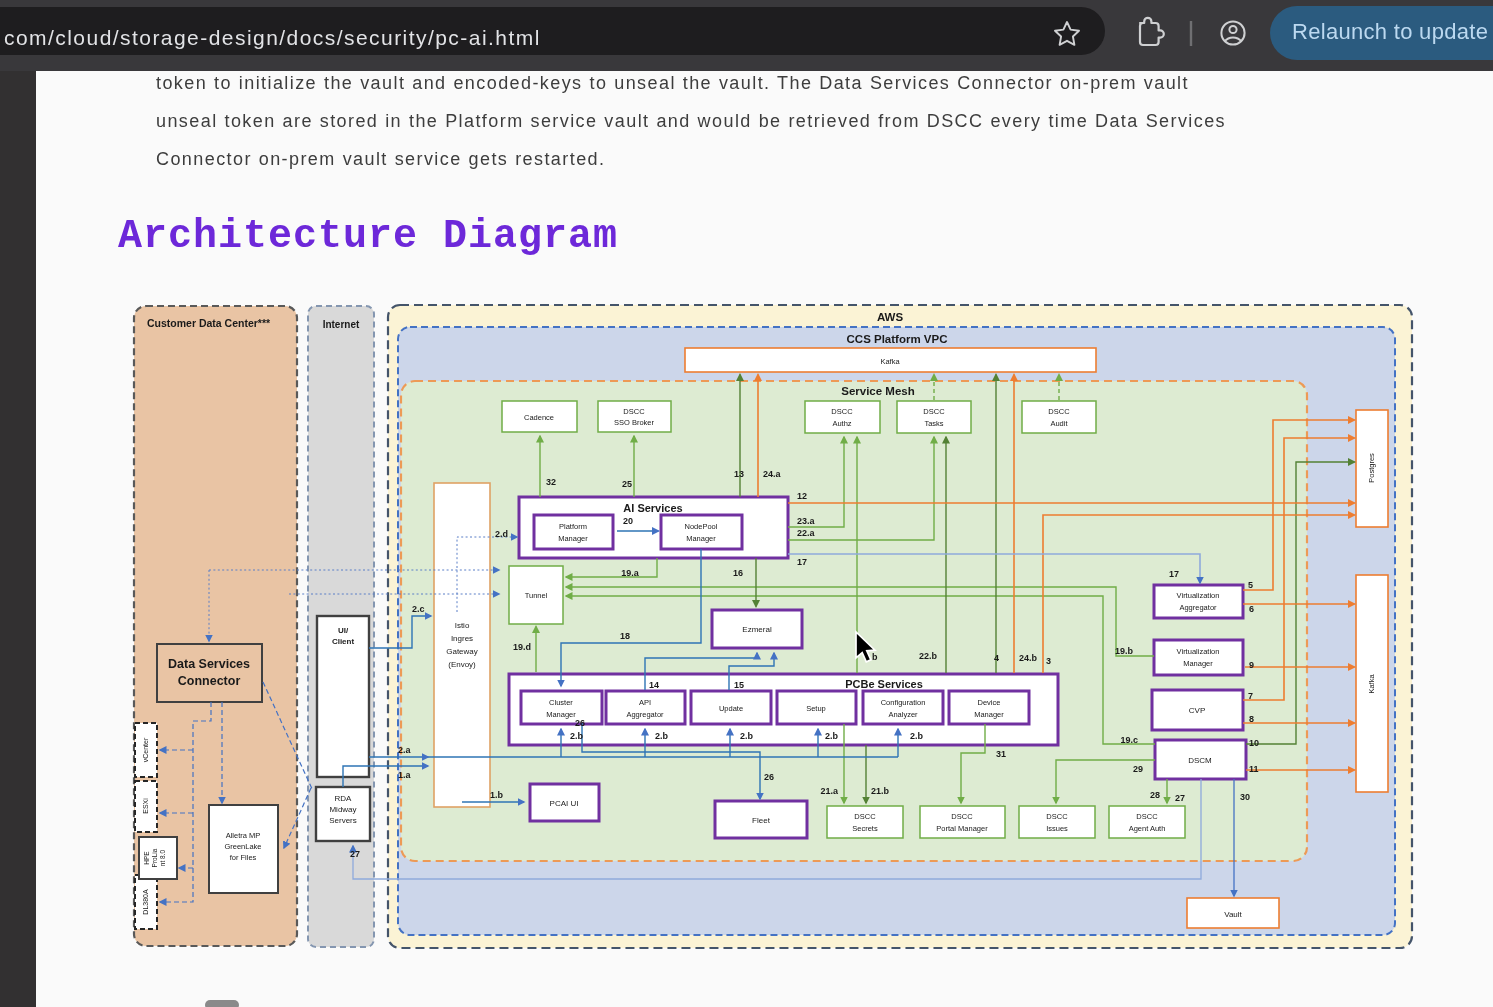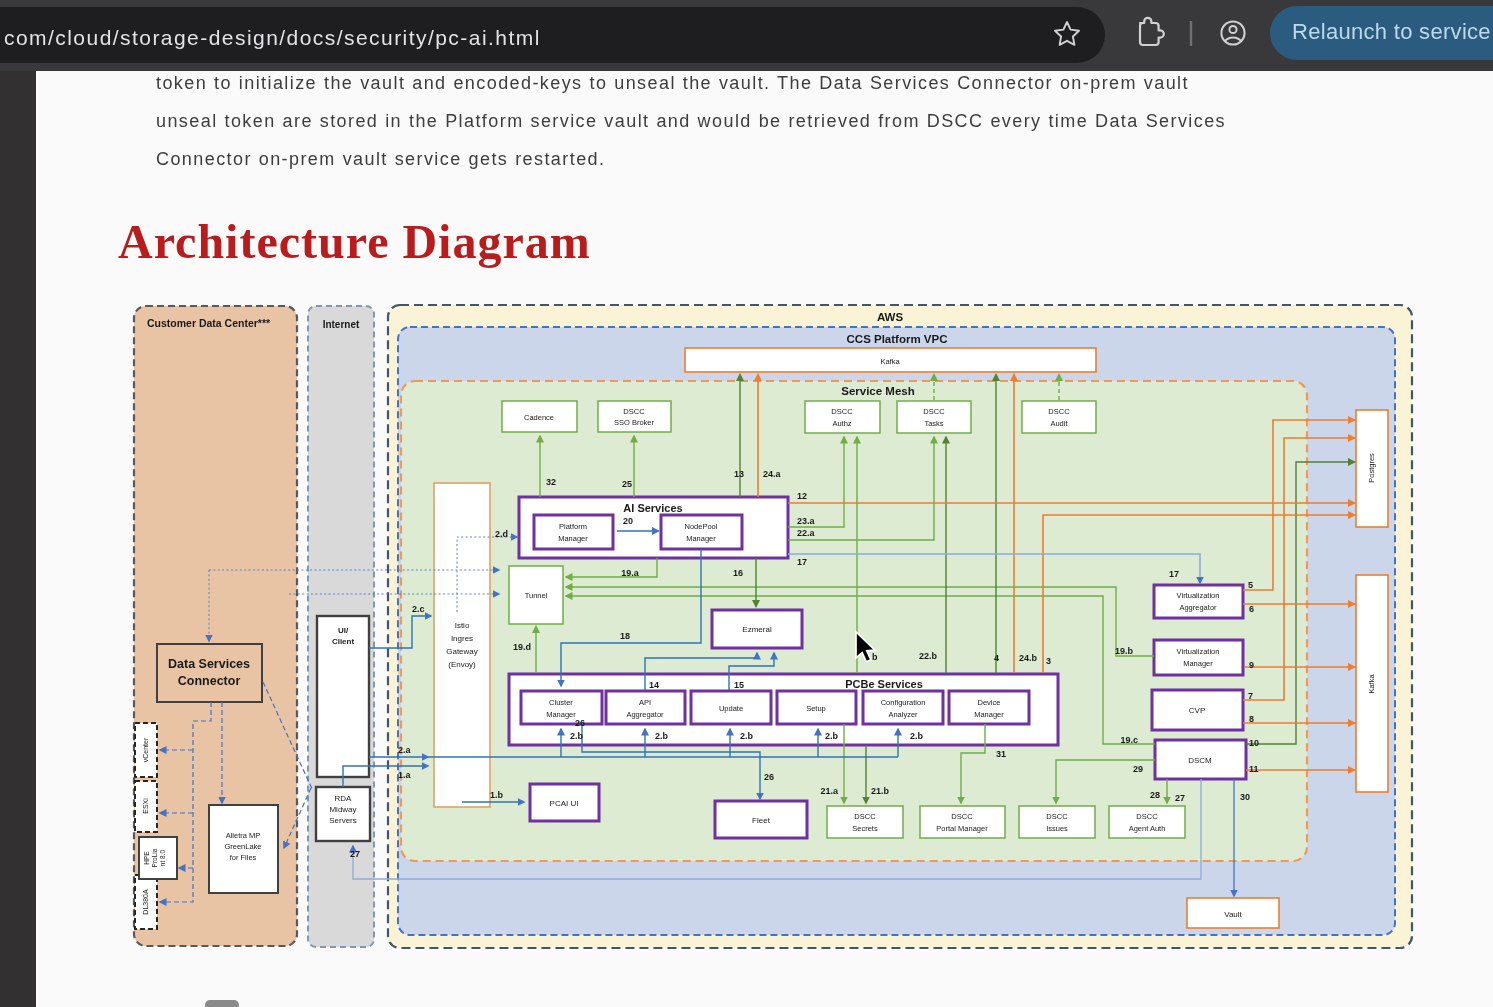--- a/index.html
+++ b/index.html
@@ -1,48 +1,48 @@
 <!DOCTYPE html>
 <html><head>
 <meta charset="utf-8">
 <style>
   html,body{margin:0;padding:0;}
   body{width:1493px;height:1007px;position:relative;overflow:hidden;
        font-family:"Liberation Sans",sans-serif;background:#fafafa;}
   #chrome{position:absolute;left:0;top:0;width:1493px;height:71px;background:#39383b;}
-  #abar{position:absolute;left:0;top:7px;width:1105px;height:56px;background:#1e1d1f;
+  #abar{position:absolute;left:0;top:7px;width:1105px;height:48px;background:#1e1d1f;
         border-radius:0 28px 28px 0;}
   #url{position:absolute;left:4px;top:19px;font-size:21px;color:#e2e3e6;letter-spacing:1.45px;}
   #pill{position:absolute;left:1270px;top:6px;width:240px;height:54px;background:#2b5b7f;
         border-radius:27px 0 0 27px;}
   #pill span{position:absolute;left:22px;top:13px;font-size:22px;color:#bcd9f0;font-weight:500;letter-spacing:0.3px;}
   #sidebar{position:absolute;left:0;top:71px;width:36px;height:936px;background:#323031;}
   #para{position:absolute;left:156px;top:64px;width:1300px;font-size:18px;line-height:38px;color:#3d3d3d;letter-spacing:1.42px;word-spacing:0.5px;}
-  #head1{position:absolute;left:118px;top:214px;font-family:Liberation Serif, serif;
-         font-weight:bold;font-size:48px;color:#b91c1c;letter-spacing:1.0px;}
+  #head1{position:absolute;left:118px;top:214px;font-family:Liberation Mono, monospace;
+         font-weight:bold;font-size:40px;color:#6d28d9;letter-spacing:1.0px;}
   svg text{font-family:"Liberation Sans",sans-serif;fill:#1a1a1a;}
 </style>
 </head>
 <body>
 <div id="chrome">
   <div id="abar">
       <div id="url">com/cloud/storage-design/docs/security/pc-ai.html</div>
     </div>
   <svg width="1493" height="71" style="position:absolute;left:0;top:0">
     <path d="M1067,22 l3.6,7.6 8.4,1.1 -6.1,5.8 1.5,8.3 -7.4,-4 -7.4,4 1.5,-8.3 -6.1,-5.8 8.4,-1.1 z" fill="none" stroke="#cfd0d2" stroke-width="1.9" stroke-linejoin="round"></path>
     <path d="M1140,23 h4.2 v-1.6 a3.6,3.6 0 0 1 7.2,0 V23 h4.2 a3,3 0 0 1 3,3 v4.4 h1.6 a3.6,3.6 0 0 1 0,7.2 h-1.6 V42 a3,3 0 0 1 -3,3 h-12.6 a3,3 0 0 1 -3,-3 v-16 a3,3 0 0 1 3,-3 z" stroke="#cfd0d2" stroke-width="2.2" fill="none" stroke-linejoin="round"></path>
     <line x1="1191" y1="21" x2="1191" y2="46" stroke="#6f6f72" stroke-width="2.4"></line>
     <g stroke="#cfd0d2" stroke-width="2" fill="none">
       <circle cx="1233" cy="33" r="11.6"></circle>
       <circle cx="1233" cy="29.5" r="3.6"></circle>
       <path d="M1224.5,41.5 a11,11 0 0 1 17,0"></path>
     </g>
   </svg>
   <div id="pill">
-      <span>Relaunch to service</span>
+      <span>Relaunch to update</span>
     </div>
 </div>
 <div id="sidebar"></div>
 <div id="para">token to initialize the vault and encoded-keys to unseal the vault. The Data Services Connector on-prem vault<br>unseal token are stored in the Platform service vault and would be retrieved from DSCC every time Data Services<br>Connector on-prem vault service gets restarted.</div>
 <div id="head1">Architecture Diagram</div>
 <svg id="diag" width="1493" height="1007" viewBox="0 0 1493 1007" style="position:absolute;left:0;top:0">
 <defs>
   <marker id="mGreen" markerUnits="userSpaceOnUse" markerWidth="8" markerHeight="8" refX="6.5" refY="4" orient="auto">
         <path d="M0,0L8,4L0,8z" fill="#70ad47"></path>
       </marker>

